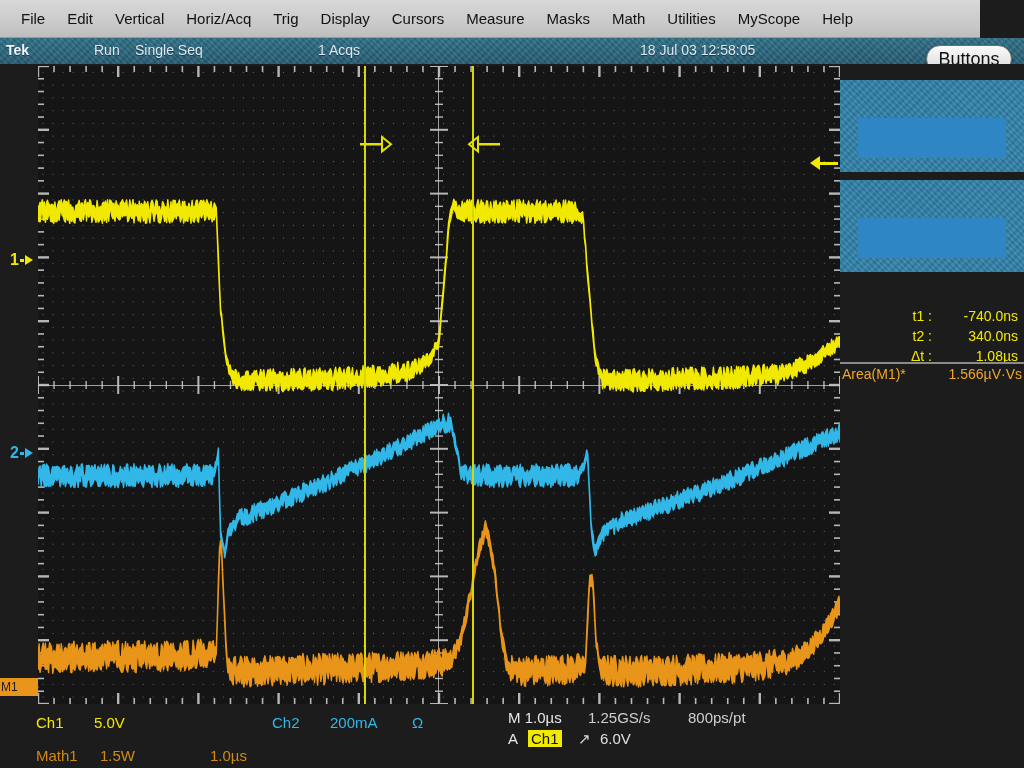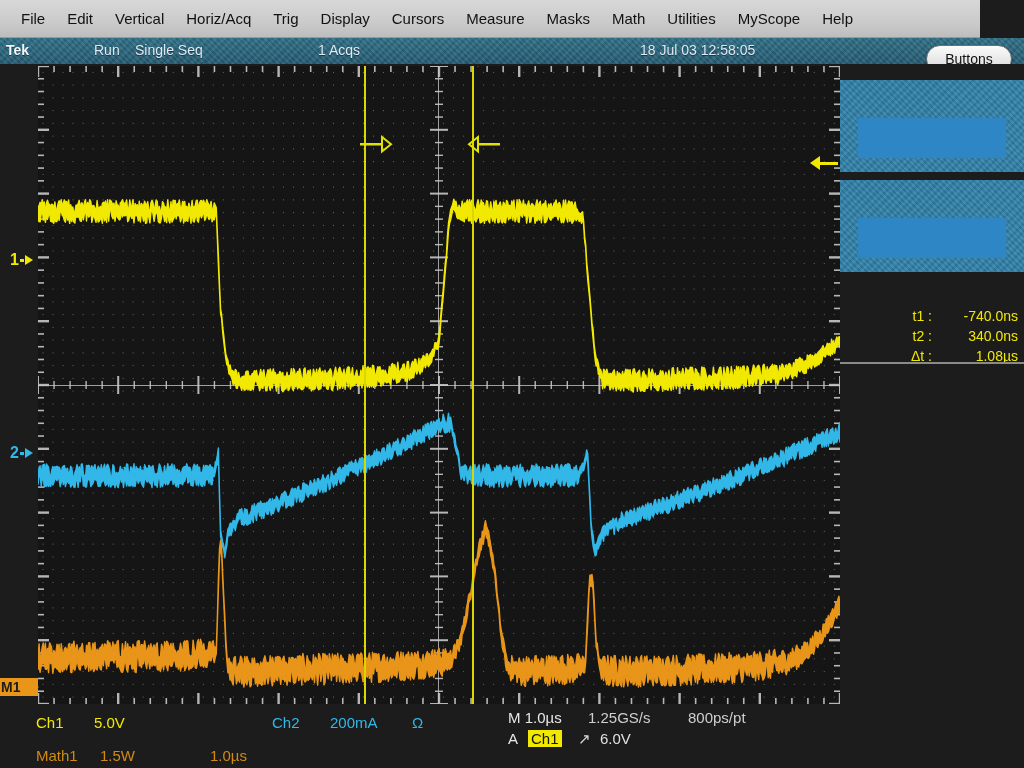--- a/index.html
+++ b/index.html
@@ -44,21 +44,21 @@
   .sb-acqs  { left: 318px; }
   .sb-date  { left: 640px; }
 
   
   .buttons-pill {
     position: absolute; right: 12px; top: 45px;
     width: 86px; height: 28px; border-radius: 14px;
     background: linear-gradient(#fbfbfb, #d7d7d7);
     border: 1px solid #6f6f6f;
     display: flex; align-items: center; justify-content: center;
-    font-size: 14px; color: #111;
+    font-size: 18px; color: #111;
     box-shadow: 0 1px 2px rgba(0,0,0,.5);
   }
 
   
   .sidepanel {
     position: absolute; left: 840px; top: 64px; width: 184px; height: 640px;
     background: #1c1c1c;
   }
   .sp-band {
     position: absolute; left: 0; width: 184px; height: 92px;
@@ -175,21 +175,21 @@
   .bb-trigsrc{ left: 528px; top: 26px; color: #141414; background: #f2e900; padding: 0 3px; }
   .bb-trigslope { left: 578px; top: 26px; color: #d8d8d8; }
   .bb-triglvl{ left: 600px; top: 26px; color: #e0e0e0; }
 
   
   .m1-ref {
     position: absolute; left: 0; top: 678px; width: 38px; height: 18px;
     background: #e8951a;
   }
   .m1-ref-label {
-    position: absolute; left: 1px; top: 678px; font-size: 14px; font-weight: bold;
+    position: absolute; left: 1px; top: 678px; font-size: 12px; font-weight: normal;
     color: #1c1c1c; line-height: 18px;
   }
   .m1-ref-arrow {
     position: absolute; left: 30px; top: 681px;
     width: 0; height: 0;
     border-top: 6px solid transparent;
     border-bottom: 6px solid transparent;
     border-left: 9px solid #e8951a;
   }
   svg { display: block; }
@@ -242,20 +242,24 @@
     <div class="ro-row">
       <span class="ro-lbl">t2 :</span>
       <span class="ro-val">340.0ns</span>
     </div>
     <div class="ro-row">
       <span class="ro-lbl">Δt :</span>
       <span class="ro-val">1.08µs</span>
     </div>
   </div>
   <div class="ro-sep"></div>
+  <div class="area-row">
+    <span class="a-lbl">Area(M1)*</span>
+    <span class="a-val">1.566µV·Vs</span>
+  </div>
 
   <div class="scopewrap">
     <div class="grat-dots"></div>
     <div class="grat-center-v"></div>
     <div class="grat-center-h"></div>
 
     <svg width="802" height="638" style="position:absolute;left:0;top:0">
       <g stroke="#c8c8c8" stroke-width="1.2" opacity="0.9">
 
         <g id="vticks">

